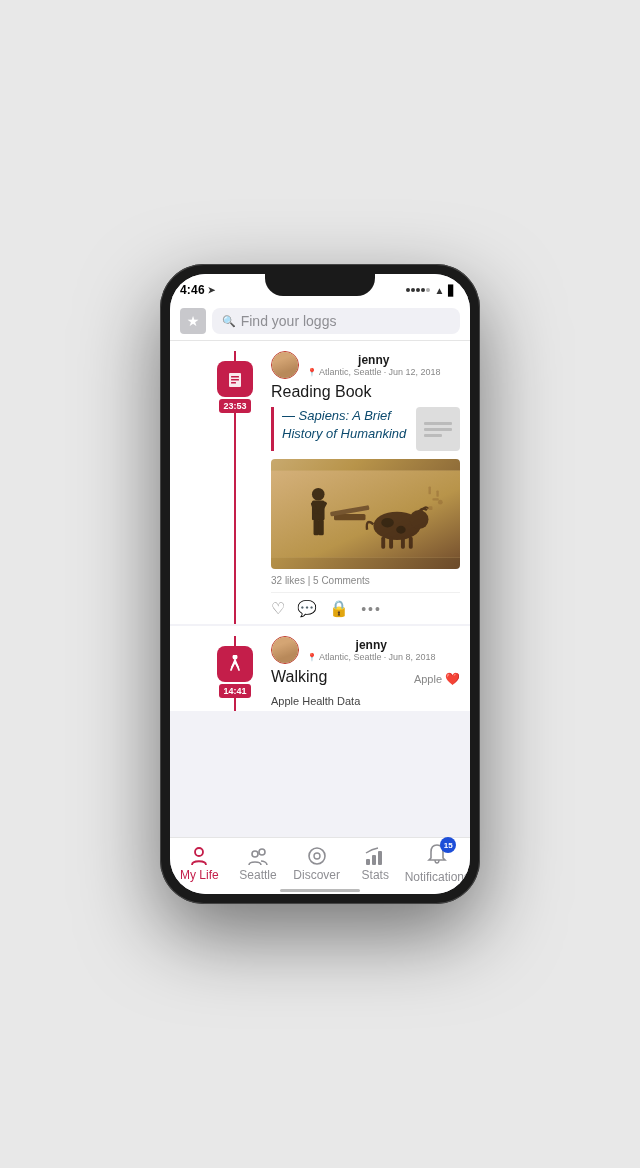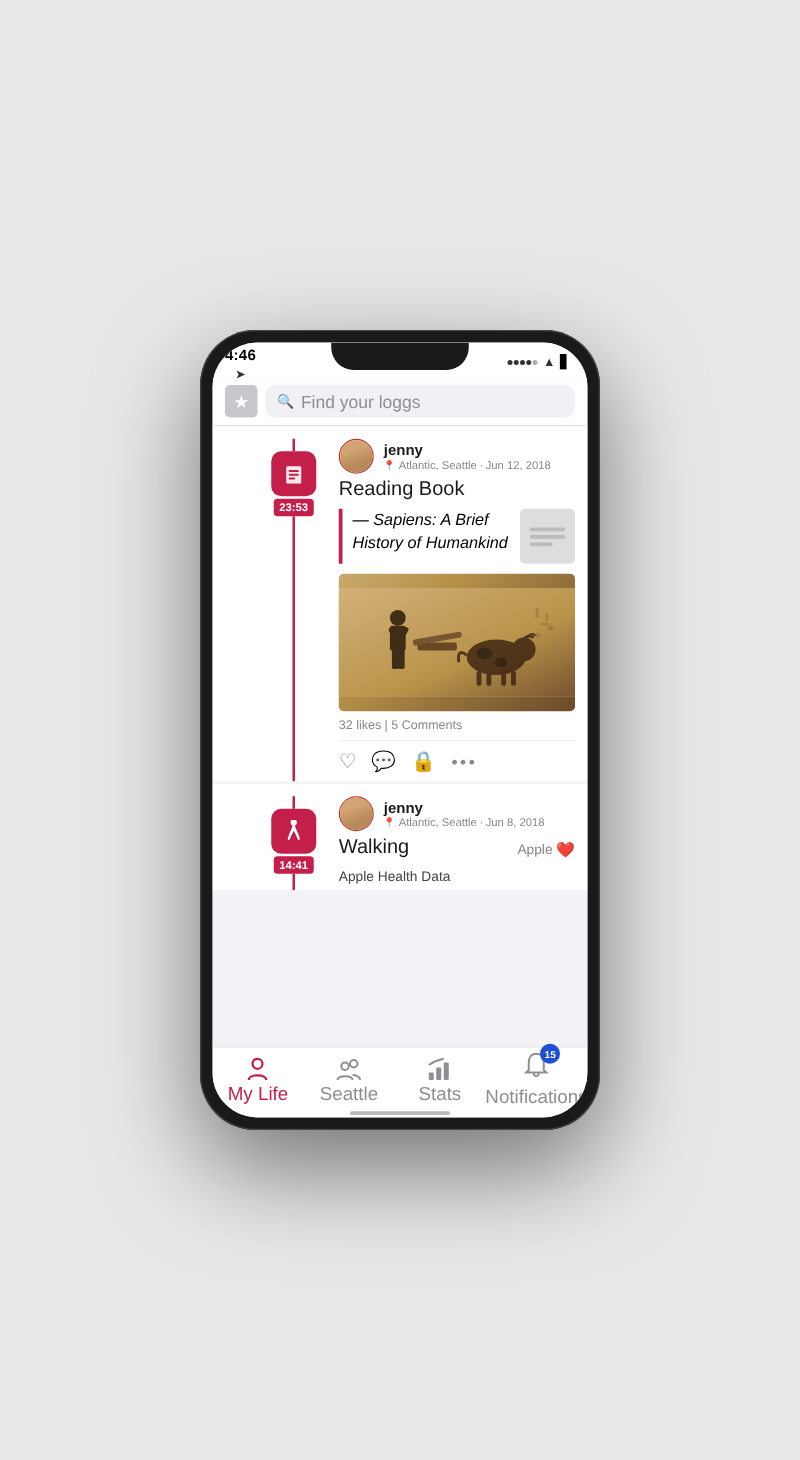--- a/index.html
+++ b/index.html
@@ -204,20 +204,21 @@
     .post-content {
       flex: 1;
       padding: 10px 10px 0 4px;
     }
 
     .post-header {
       display: flex;
       align-items: center;
       gap: 8px;
       margin-bottom: 4px;
+      text-align: center;
     }
     .post-avatar {
       width: 28px;
       height: 28px;
       border-radius: 50%;
       background: linear-gradient(135deg, #c0392b, #8e1a2e);
       border: 1px solid #c0392b;
       overflow: hidden;
       flex-shrink: 0;
     }
@@ -234,21 +235,21 @@
     .post-title { font-size: 16px; font-weight: 500; color: #1a1a1a; margin-bottom: 6px; }
 
     .book-quote {
       border-left: 3px solid #c41e4a;
       padding-left: 8px;
       margin-bottom: 8px;
       display: flex;
       justify-content: space-between;
       align-items: flex-start;
     }
-    .book-title { font-size: 13px; font-style: italic; color: #000000; line-height: 1.4; }
+    .book-title { font-size: 13px; font-style: italic; color: #0c4a6e; line-height: 1.4; }
     .book-thumb {
       width: 44px;
       height: 44px;
       background: #ddd;
       border-radius: 4px;
       flex-shrink: 0;
       margin-left: 8px;
       display: flex;
       align-items: center;
       justify-content: center;
@@ -308,21 +309,21 @@
     }
     .nav-item {
       flex: 1;
       display: flex;
       flex-direction: column;
       align-items: center;
       justify-content: center;
       gap: 1px;
       cursor: pointer;
     }
-    .nav-label { font-size: 15px; color: #8e8e93; }
+    .nav-label { font-size: 12px; color: #8e8e93; }
     .nav-label.active { color: #c41e4a; }
     .nav-notif-wrap { position: relative; }
     .notif-badge {
       position: absolute;
       top: -6px;
       right: -8px;
       background: #1d4ed8;
       color: white;
       font-size: 8px;
       font-weight: 700;
@@ -364,21 +365,21 @@
 </head>
 <body>
 
 <div style="position:relative; display:inline-block;">
   <div class="phone-shell">
 
     <div class="phone-screen">
       <div class="notch"></div>
 
       <div class="status-bar">
-        <div style="display:flex;align-items:center;gap:3px;flex-direction:column;">
+        <div style="display:flex;align-items:center;gap:3px;">
           <span class="status-time">4:46</span>
           <span style="font-size:9px;color:#333;">➤</span>
         </div>
         <div class="status-icons">
           <div class="signal-dots">
             <div class="signal-dot active"></div>
             <div class="signal-dot active"></div>
             <div class="signal-dot active"></div>
             <div class="signal-dot active"></div>
             <div class="signal-dot"></div>
@@ -578,20 +579,27 @@
           <svg width="22" height="22" viewBox="0 0 22 22">
             <circle cx="8" cy="9" r="3" fill="none" stroke="#8e8e93" stroke-width="1.6"></circle>
             <circle cx="15" cy="7" r="3" fill="none" stroke="#8e8e93" stroke-width="1.6"></circle>
             <path d="M2 20 C2 16 14 16 14 20" fill="none" stroke="#8e8e93" stroke-width="1.6"></path>
             <path d="M14 16 C16 16 20 17 20 20" fill="none" stroke="#8e8e93" stroke-width="1.6"></path>
           </svg>
           <span class="nav-label">Seattle</span>
         </div>
         <div class="nav-item">
           <svg width="22" height="22" viewBox="0 0 22 22">
+            <circle cx="11" cy="11" r="8" fill="none" stroke="#8e8e93" stroke-width="1.6"></circle>
+            <circle cx="11" cy="11" r="3" fill="none" stroke="#8e8e93" stroke-width="1.4"></circle>
+          </svg>
+          <span class="nav-label">Discover</span>
+        </div>
+        <div class="nav-item">
+          <svg width="22" height="22" viewBox="0 0 22 22">
             <rect x="2" y="14" width="4" height="6" rx="1" fill="#8e8e93"></rect>
             <rect x="8" y="10" width="4" height="10" rx="1" fill="#8e8e93"></rect>
             <rect x="14" y="6" width="4" height="14" rx="1" fill="#8e8e93"></rect>
             <path d="M2 8 Q8 4 14 3" fill="none" stroke="#8e8e93" stroke-width="1.5"></path>
           </svg>
           <span class="nav-label">Stats</span>
         </div>
         <div class="nav-item">
           <div class="nav-notif-wrap">
             <svg width="22" height="22" viewBox="0 0 22 22">

